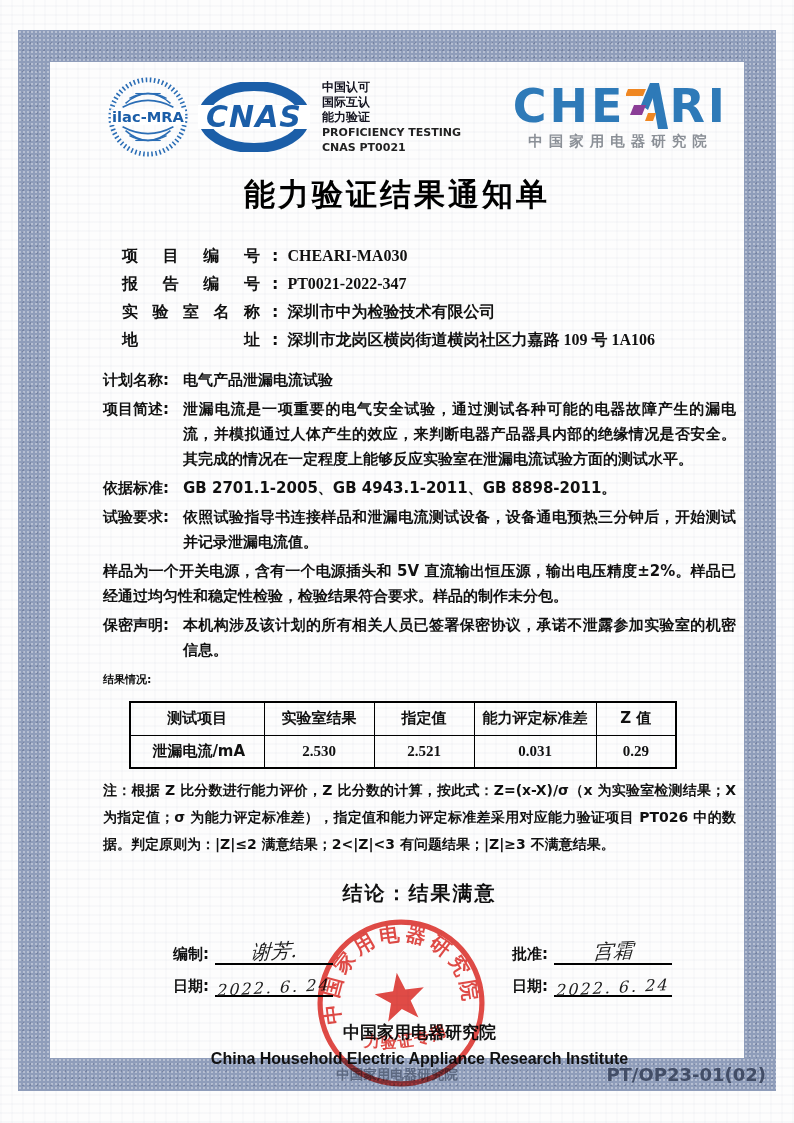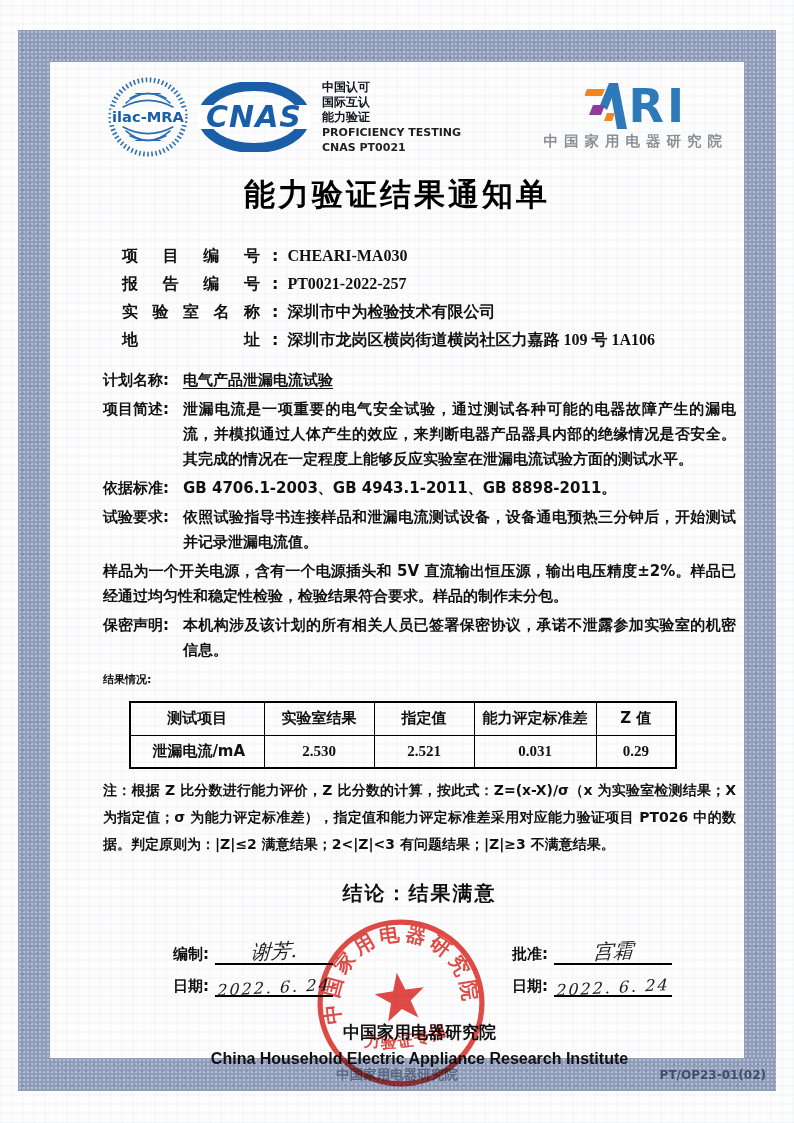--- a/index.html
+++ b/index.html
@@ -23,21 +23,21 @@
     background-size:4px 4px,7px 7px; background-position:0 0,2px 3px;
   }
   .band-top    { left:18px; top:30px;   width:758px; height:32px; }
   .band-left   { left:18px; top:30px;   width:32px;  height:1061px; }
   .band-right  { left:744px; top:30px;  width:32px;  height:1061px; }
   .band-bottom { left:18px; top:1058px; width:758px; height:33px;
                  display:flex; align-items:center; }
   .band-center-text { position:absolute; left:0; right:0; text-align:center;
                  color:#5c6880; font-size:13.5px; font-weight:600; }
   .band-right-text  { margin-left:auto; padding-right:10px; color:#424d66;
-                 font-size:12px; font-weight:600; position:relative; }
+                 font-size:18px; font-weight:600; position:relative; }
 
   
   .content { position:absolute; left:50px; top:62px; width:694px; }
 
   .logos-row { display:flex; align-items:center; padding:12px 12px 0 58px; height:98px; }
   .acc-block { margin-left:12px; line-height:15px; }
   .acc-cjk   { font-size:12px; font-weight:800; color:#13131f; }
   .acc-lat   { font-size:11px; font-weight:600; color:#222; }
   .cheari    { margin-left:auto; display:flex; flex-direction:column; align-items:center; padding-right:4px; }
   .cheari-word { display:flex; align-items:flex-end; font-size:46px; font-weight:800;
@@ -50,21 +50,21 @@
   .info-block { margin:26px 0 0 72px; }
   .f-row   { display:flex; align-items:baseline; line-height:28px; font-size:16px; }
   .f-label { display:inline-block; width:138px; font-weight:800; text-align:justify; text-align-last:justify; }
   .f-colon { margin:0 9px 0 12px; font-weight:800; }
   .f-value { font-family:"Liberation Serif","DejaVu Serif",serif; font-weight:700; font-size:16px; }
 
   .body-col { padding:14px 8px 0 53px; }
   .sec { display:flex; font-size:15px; font-weight:700; line-height:25px; margin-bottom:4px; }
   .sec-label { flex:0 0 80px; }
   .sec-text  { flex:1; text-align:justify; }
-  .u { text-decoration:underline; text-underline-offset:3px; }
+  .u { text-underline-offset:3px; }
 
   .results-heading { font-size:11px; font-weight:800; line-height:25px; }
 
   table.results { border-collapse:collapse; margin:9px 0 0 26px;padding-left:28px; }
   table.results th, table.results td {
     border:1px solid #000; font-size:15px; height:33px; text-align:center; padding:0 6px;
   }
   table.results { border:2px solid #000; }
   table.results th { font-weight:800; }
   table.results td { font-weight:700; font-family:"Liberation Serif","DejaVu Serif",serif; }
@@ -128,20 +128,21 @@
       </svg>
       <div class="acc-block">
         <div class="acc-cjk">中国认可</div>
         <div class="acc-cjk">国际互认</div>
         <div class="acc-cjk">能力验证</div>
         <div class="acc-lat">PROFICIENCY TESTING</div>
         <div class="acc-lat">CNAS PT0021</div>
       </div>
       <div class="cheari">
         <div class="cheari-word">
+          <span>CHE</span>
           <svg width="42" height="46" viewBox="0 0 42 46" style="margin:0 1px">
             <polygon points="24,0 33,0 42,46 32,46" fill="#2e7ab8"></polygon>
             <polygon points="24,0 33,0 22,27 15,22" fill="#2e7ab8"></polygon>
             <polygon points="2,6 20,6 17,13 -1,13" fill="#ef8722"></polygon>
             <polygon points="8,22 20,22 16,32 4,32" fill="#8b3e97"></polygon>
             <polygon points="22,30 30,30 27,38 19,38" fill="#ef8722"></polygon>
           </svg>
           <span>RI</span>
         </div>
         <div class="cheari-sub">中国家用电器研究院</div>
@@ -152,21 +153,21 @@
 
     <div class="info-block">
       <div class="f-row">
         <span class="f-label">项目编号</span>
         <span class="f-colon">:</span>
         <span class="f-value">CHEARI-MA030</span>
       </div>
       <div class="f-row">
         <span class="f-label">报告编号</span>
         <span class="f-colon">:</span>
-        <span class="f-value">PT0021-2022-257</span>
+        <span class="f-value">PT0021-2022-347</span>
       </div>
       <div class="f-row">
         <span class="f-label">实验室名称</span>
         <span class="f-colon">:</span>
         <span class="f-value">深圳市中为检验技术有限公司</span>
       </div>
       <div class="f-row">
         <span class="f-label">地址</span>
         <span class="f-colon">:</span>
         <span class="f-value">深圳市龙岗区横岗街道横岗社区力嘉路 109 号 1A106</span>
@@ -177,21 +178,21 @@
       <div class="sec">
         <span class="sec-label">计划名称:</span>
         <span class="sec-text u">电气产品泄漏电流试验</span>
       </div>
       <div class="sec">
         <span class="sec-label">项目简述:</span>
         <span class="sec-text">泄漏电流是一项重要的电气安全试验，通过测试各种可能的电器故障产生的漏电流，并模拟通过人体产生的效应，来判断电器产品器具内部的绝缘情况是否安全。其完成的情况在一定程度上能够反应实验室在泄漏电流试验方面的测试水平。</span>
       </div>
       <div class="sec">
         <span class="sec-label">依据标准:</span>
-        <span class="sec-text">GB 4706.1-2003、GB 4943.1-2011、GB 8898-2011。</span>
+        <span class="sec-text">GB 2701.1-2005、GB 4943.1-2011、GB 8898-2011。</span>
       </div>
       <div class="sec">
         <span class="sec-label">试验要求:</span>
         <span class="sec-text">依照试验指导书连接样品和泄漏电流测试设备，设备通电预热三分钟后，开始测试并记录泄漏电流值。</span>
       </div>
       <div class="sec">
         <span class="sec-text">样品为一个开关电源，含有一个电源插头和 5V 直流输出恒压源，输出电压精度±2%。样品已经通过均匀性和稳定性检验，检验结果符合要求。样品的制作未分包。</span>
       </div>
       <div class="sec">
         <span class="sec-label">保密声明:</span>

